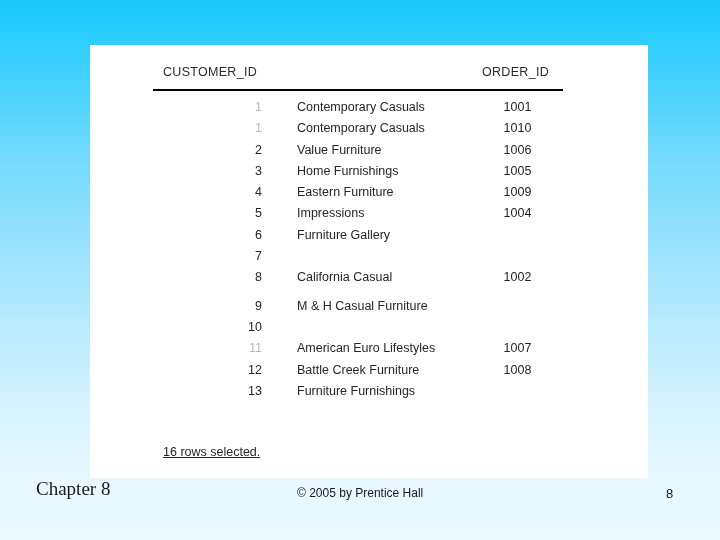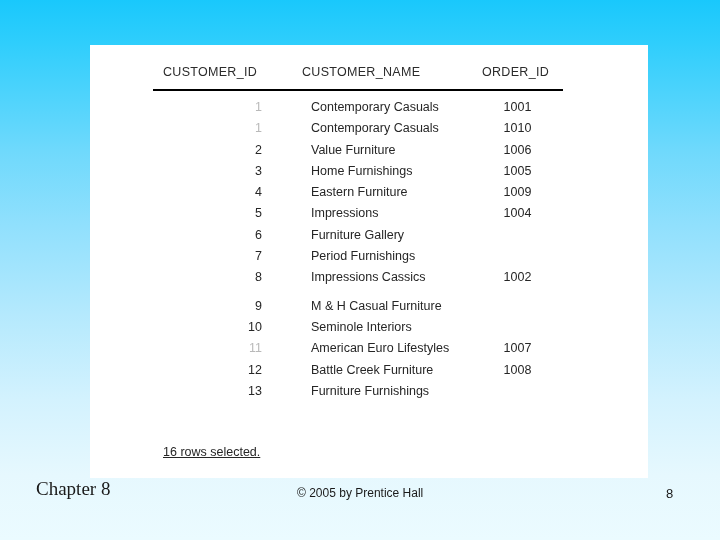--- a/index.html
+++ b/index.html
@@ -109,21 +109,21 @@
     white-space: nowrap;
     line-height: 21.3px;
     top: 0;
   }
   .cell-cust-id {
     left: 130px;
     width: 42px;
     text-align: right;
   }
   .cell-cust-name {
-    left: 221px;
+    left: 207px;
     text-align: right;
   }
   .cell-order-id {
     left: 400px;
     width: 55px;
     text-align: center;
   }
   .faint { color: #b9b9b9; }
 
   #rows-selected {
@@ -176,21 +176,20 @@
 <div id="slide">
 
   <div id="results-caption">Results</div>
 
   <div id="result-panel">
 
     <div id="result-table">
 
       <div class="hdr-row">
         <div class="hdr-cell hdr-cust-id">CUSTOMER_ID</div>
-        <div class="hdr-cell hdr-cust-name">CUSTOMER_NAME</div>
         <div class="hdr-cell hdr-order-id">ORDER_ID</div>
       </div>
 
       <div id="hdr-underline"></div>
 
       <div id="rows-body">
           <div class="data-row">
             <div class="cell cell-cust-id faint">1</div>
             <div class="cell cell-cust-name">Contemporary Casuals</div>
             <div class="cell cell-order-id">1001</div>
@@ -220,36 +219,34 @@
             <div class="cell cell-cust-name">Impressions</div>
             <div class="cell cell-order-id">1004</div>
           </div>
           <div class="data-row">
             <div class="cell cell-cust-id">6</div>
             <div class="cell cell-cust-name">Furniture Gallery</div>
             <div class="cell cell-order-id"></div>
           </div>
           <div class="data-row">
             <div class="cell cell-cust-id">7</div>
-            <div class="cell cell-cust-name">Period Furnishings</div>
             <div class="cell cell-order-id"></div>
           </div>
           <div class="data-row">
             <div class="cell cell-cust-id">8</div>
-            <div class="cell cell-cust-name">Impressions Cassics</div>
+            <div class="cell cell-cust-name">California Casual</div>
             <div class="cell cell-order-id">1002</div>
           </div>
           <div class="data-row gap-before">
             <div class="cell cell-cust-id">9</div>
             <div class="cell cell-cust-name">M &amp; H Casual Furniture</div>
             <div class="cell cell-order-id"></div>
           </div>
           <div class="data-row">
             <div class="cell cell-cust-id">10</div>
-            <div class="cell cell-cust-name">Seminole Interiors</div>
             <div class="cell cell-order-id"></div>
           </div>
           <div class="data-row">
             <div class="cell cell-cust-id faint">11</div>
             <div class="cell cell-cust-name">American Euro Lifestyles</div>
             <div class="cell cell-order-id">1007</div>
           </div>
           <div class="data-row">
             <div class="cell cell-cust-id">12</div>
             <div class="cell cell-cust-name">Battle Creek Furniture</div>

